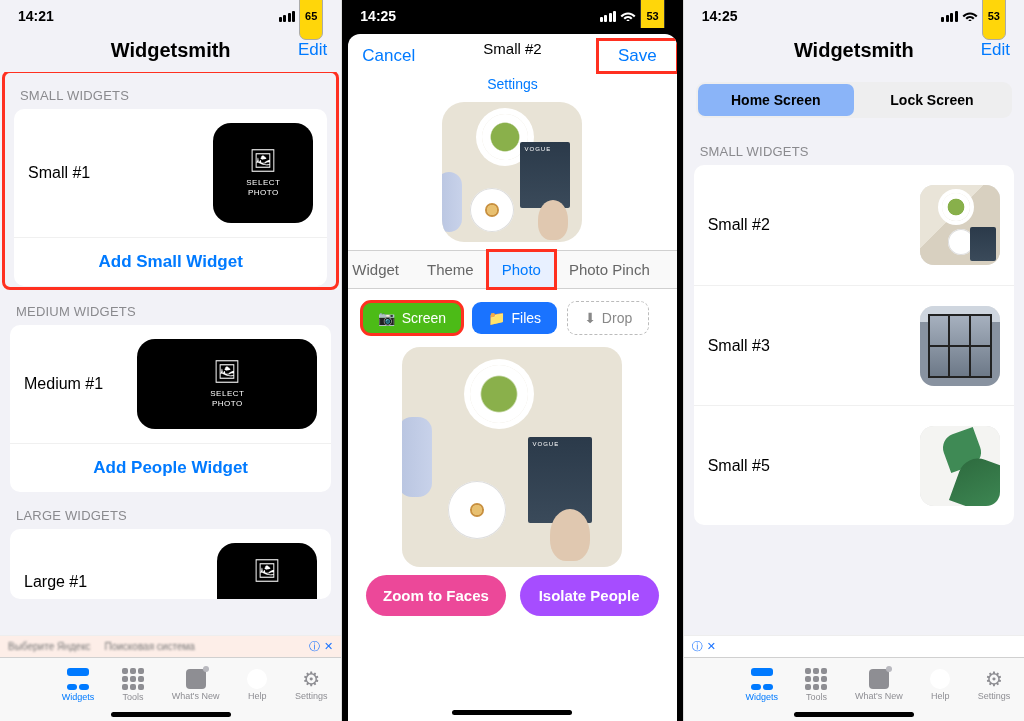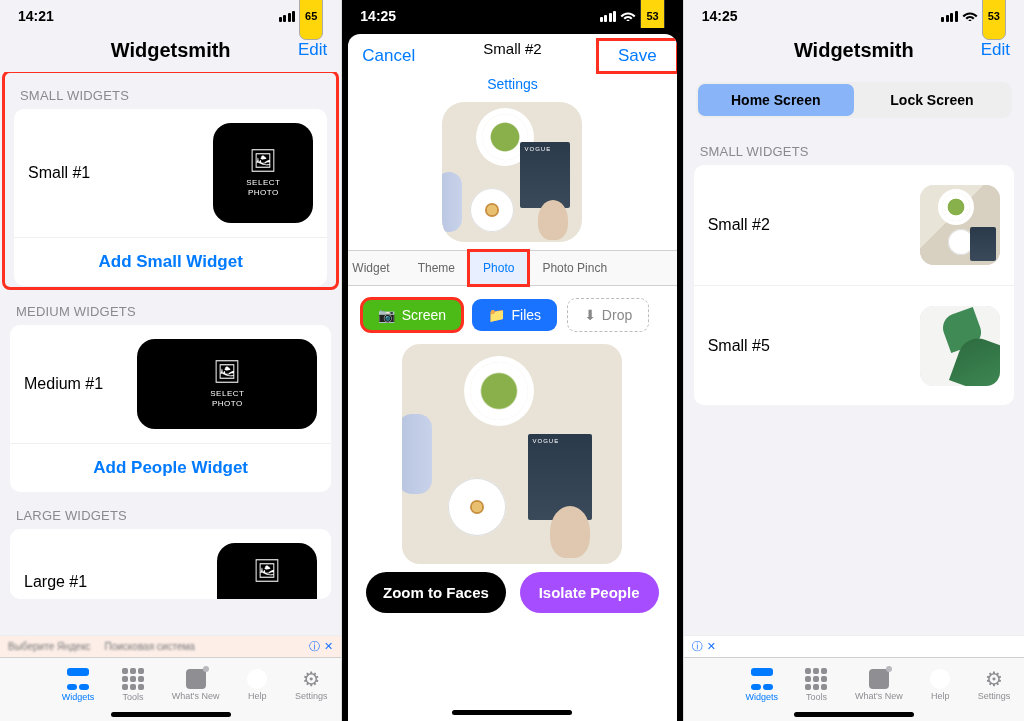--- a/index.html
+++ b/index.html
@@ -86,36 +86,36 @@
   .bigprev .scene, .bigphoto .scene { position:absolute; inset:0; background:#e8e3d6; }
   .tea2 { position:absolute; width:46px; height:46px; border-radius:50%; background: radial-gradient(circle,#8ab04b 0 42%,#fff 46% 100%); box-shadow:0 0 0 6px #fff; }
   .plate2 { position:absolute; width:44px; height:44px; border-radius:50%; background:#fff; box-shadow:0 0 0 1px #ddd inset; }
   .mac { position:absolute; width:14px; height:14px; border-radius:50%; background:radial-gradient(circle,#e8c070 0 50%,#c89040 55% 100%); }
   .arm { position:absolute; width:26px; height:60px; background:linear-gradient(90deg,#b8c4e0,#c8d2ea); border-radius:14px; }
   .mag2 { position:absolute; width:50px; height:66px; background:linear-gradient(#2b3a4a,#3a4a5a); border-radius:2px; }
   .mag2::after{content:"VOGUE"; color:#fff; font-size:6px; position:absolute; top:4px; left:4px; letter-spacing:1px;}
   .face { position:absolute; width:30px; height:40px; border-radius:50% 50% 40% 40%; background:#e0c8b0; }
 
   .tablist { display:flex; border-top:1px solid #d0d0d0; border-bottom:1px solid #d0d0d0; background:#f9f9f9; }
-  .tablist .t { flex:0 0 auto; padding:10px 14px; font-size:12px; color:#666; white-space:nowrap; }
+  .tablist .t { flex:0 0 auto; padding:10px 14px; font-size:15px; color:#666; white-space:nowrap; }
   .tablist .t.first { margin-left:-10px; }
   .tablist .t.active { color:#007aff; background:#e8f0ff; }
 
   .btnrow { display:flex; gap:10px; padding:12px 14px; align-items:center; }
   .pill { border-radius:9px; padding:8px 16px; font-size:14px; font-weight:500; display:flex; align-items:center; gap:6px; color:#fff; }
   .pill.green { background:#4cbb17; }
   .pill.blue { background:#1a73ff; }
   .pill.dashed { background:#fff; color:#888; border:1.5px dashed #bbb; }
   .pill .ic { font-size:14px; }
 
   .bigphoto { width:220px; height:220px; border-radius:18px; margin:0 auto; overflow:hidden; position:relative; }
   .hint { text-align:center; font-size:11px; color:#555; padding:8px 20px 4px; line-height:1.4; }
   .actionrow { display:flex; gap:14px; padding:8px 18px 14px; }
   .bigpill { flex:1; border-radius:22px; padding:12px 0; text-align:center; color:#fff; font-size:15px; font-weight:600; }
-  .bigpill.orange { background:#000000; }
+  .bigpill.orange { background:#ec4899; }
   .bigpill.purple { background:#a64dff; }
 
   .adstrip { height:22px; background:linear-gradient(#fdeee8,#fdeee8); display:flex; align-items:center; justify-content:space-between; padding:0 8px; font-size:10px; color:#777; border-top:1px solid #eee; }
   .adstrip .adbadge { display:flex; gap:4px; align-items:center; }
   .adx { color:#1a73ff; font-size:11px; }
   .adstrip2 { height:22px; display:flex; align-items:center; justify-content:flex-start; padding:0 8px; font-size:10px; gap:4px; background:#fff; border-top:1px solid #eee;}
 
   
   .widg-ic { width:22px; height:22px; display:grid; grid-template-columns:1fr 1fr; gap:2px; }
   .widg-ic span { background:currentColor; border-radius:3px; }
@@ -353,20 +353,28 @@
         <span class="lbl">Small #2</span>
         <div class="thumb">
           <div class="scene a">
               <div class="tea"></div>
               <div class="plate"></div>
               <div class="mag"></div>
             </div>
         </div>
       </div>
       <div class="cell" style="min-height:120px">
+        <span class="lbl">Small #3</span>
+        <div class="thumb">
+          <div class="scene b">
+              <div class="win"></div>
+            </div>
+        </div>
+      </div>
+      <div class="cell" style="min-height:120px">
         <span class="lbl">Small #5</span>
         <div class="thumb">
           <div class="scene c">
               <div class="leaf2"></div>
               <div class="leaf"></div>
             </div>
         </div>
       </div>
     </div>
   </div>

